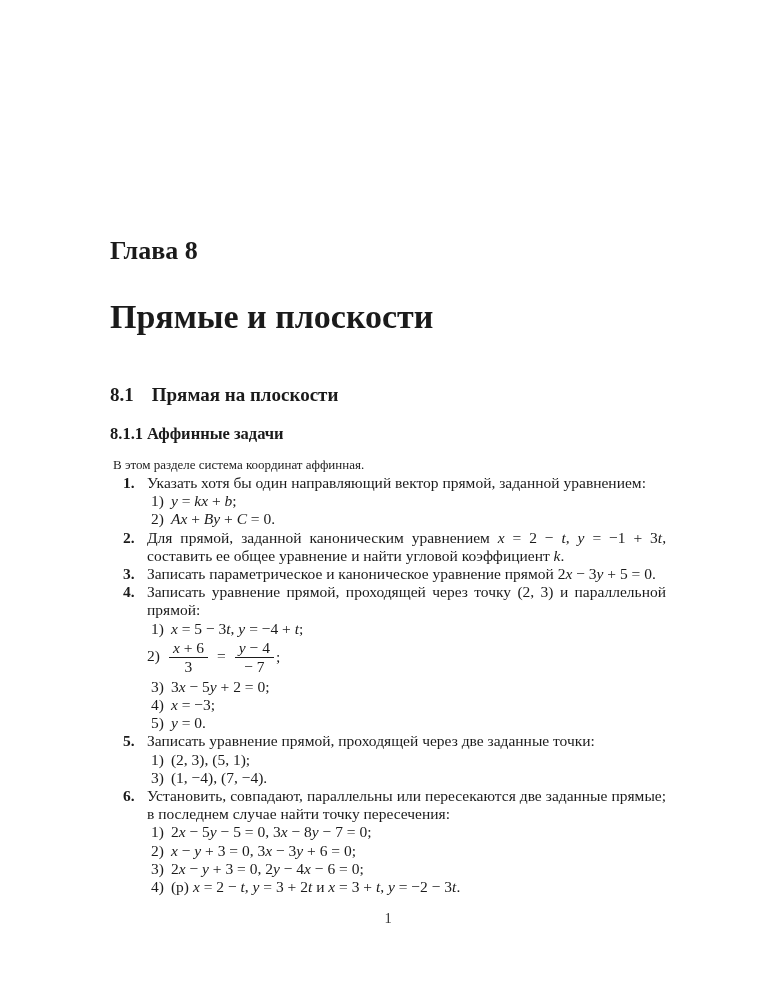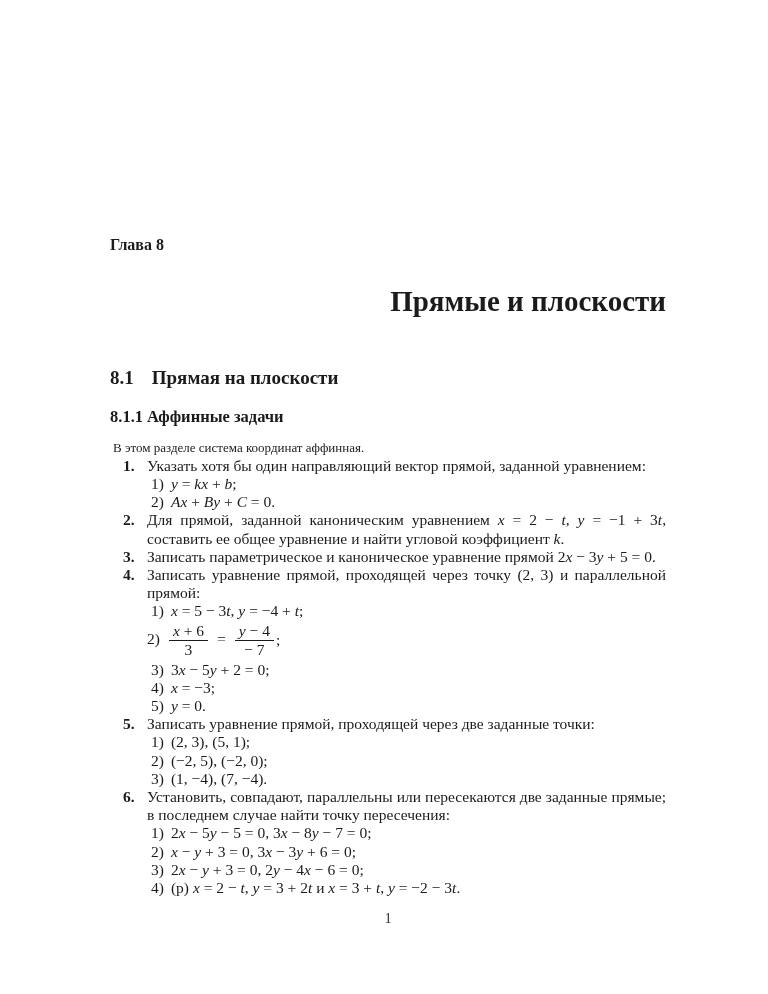--- a/index.html
+++ b/index.html
@@ -17,30 +17,29 @@
     overflow: hidden;
   }
   .content {
     position: absolute;
     left: 110px;
     top: 0;
     width: 556px;
   }
   .chapter-label {
     margin-top: 236px;
-    font-size: 16px;
+    font-size: 26px;
     font-weight: bold;
     line-height: 1.15;
   }
   .chapter-title {
     margin-top: 31px;
-    font-size: 29px;
-    font-weight: bold;
-    line-height: 1.15;
-    text-align: right;
+    font-size: 34px;
+    font-weight: bold;
+    line-height: 1.15;
   }
   .section-heading {
     margin-top: 48px;
     font-size: 19px;
     font-weight: bold;
     line-height: 1.15;
   }
   .section-heading .sec-num { margin-right: 18px; }
   .subsection-heading {
     margin-top: 19px;
@@ -179,23 +178,20 @@
       </div>
 
       <div class="problem">
         <span class="pnum">5.</span>
         <div class="pbody">
           <div class="ptext">Записать уравнение прямой, проходящей через две заданные точки:</div>
           <div class="subitem">
             <span class="slabel">1)</span><span>(2, 3), (5, 1);</span>
           </div>
           <div class="subitem">
-            <span class="slabel">2)</span><span>(−2, 5), (−2, 0);</span>
-          </div>
-          <div class="subitem">
             <span class="slabel">3)</span><span>(1, −4), (7, −4).</span>
           </div>
         </div>
       </div>
 
       <div class="problem">
         <span class="pnum">6.</span>
         <div class="pbody">
           <div class="ptext">Установить, совпадают, параллельны или пересекаются две заданные прямые; в последнем случае найти точку пересечения:</div>
           <div class="subitem">

